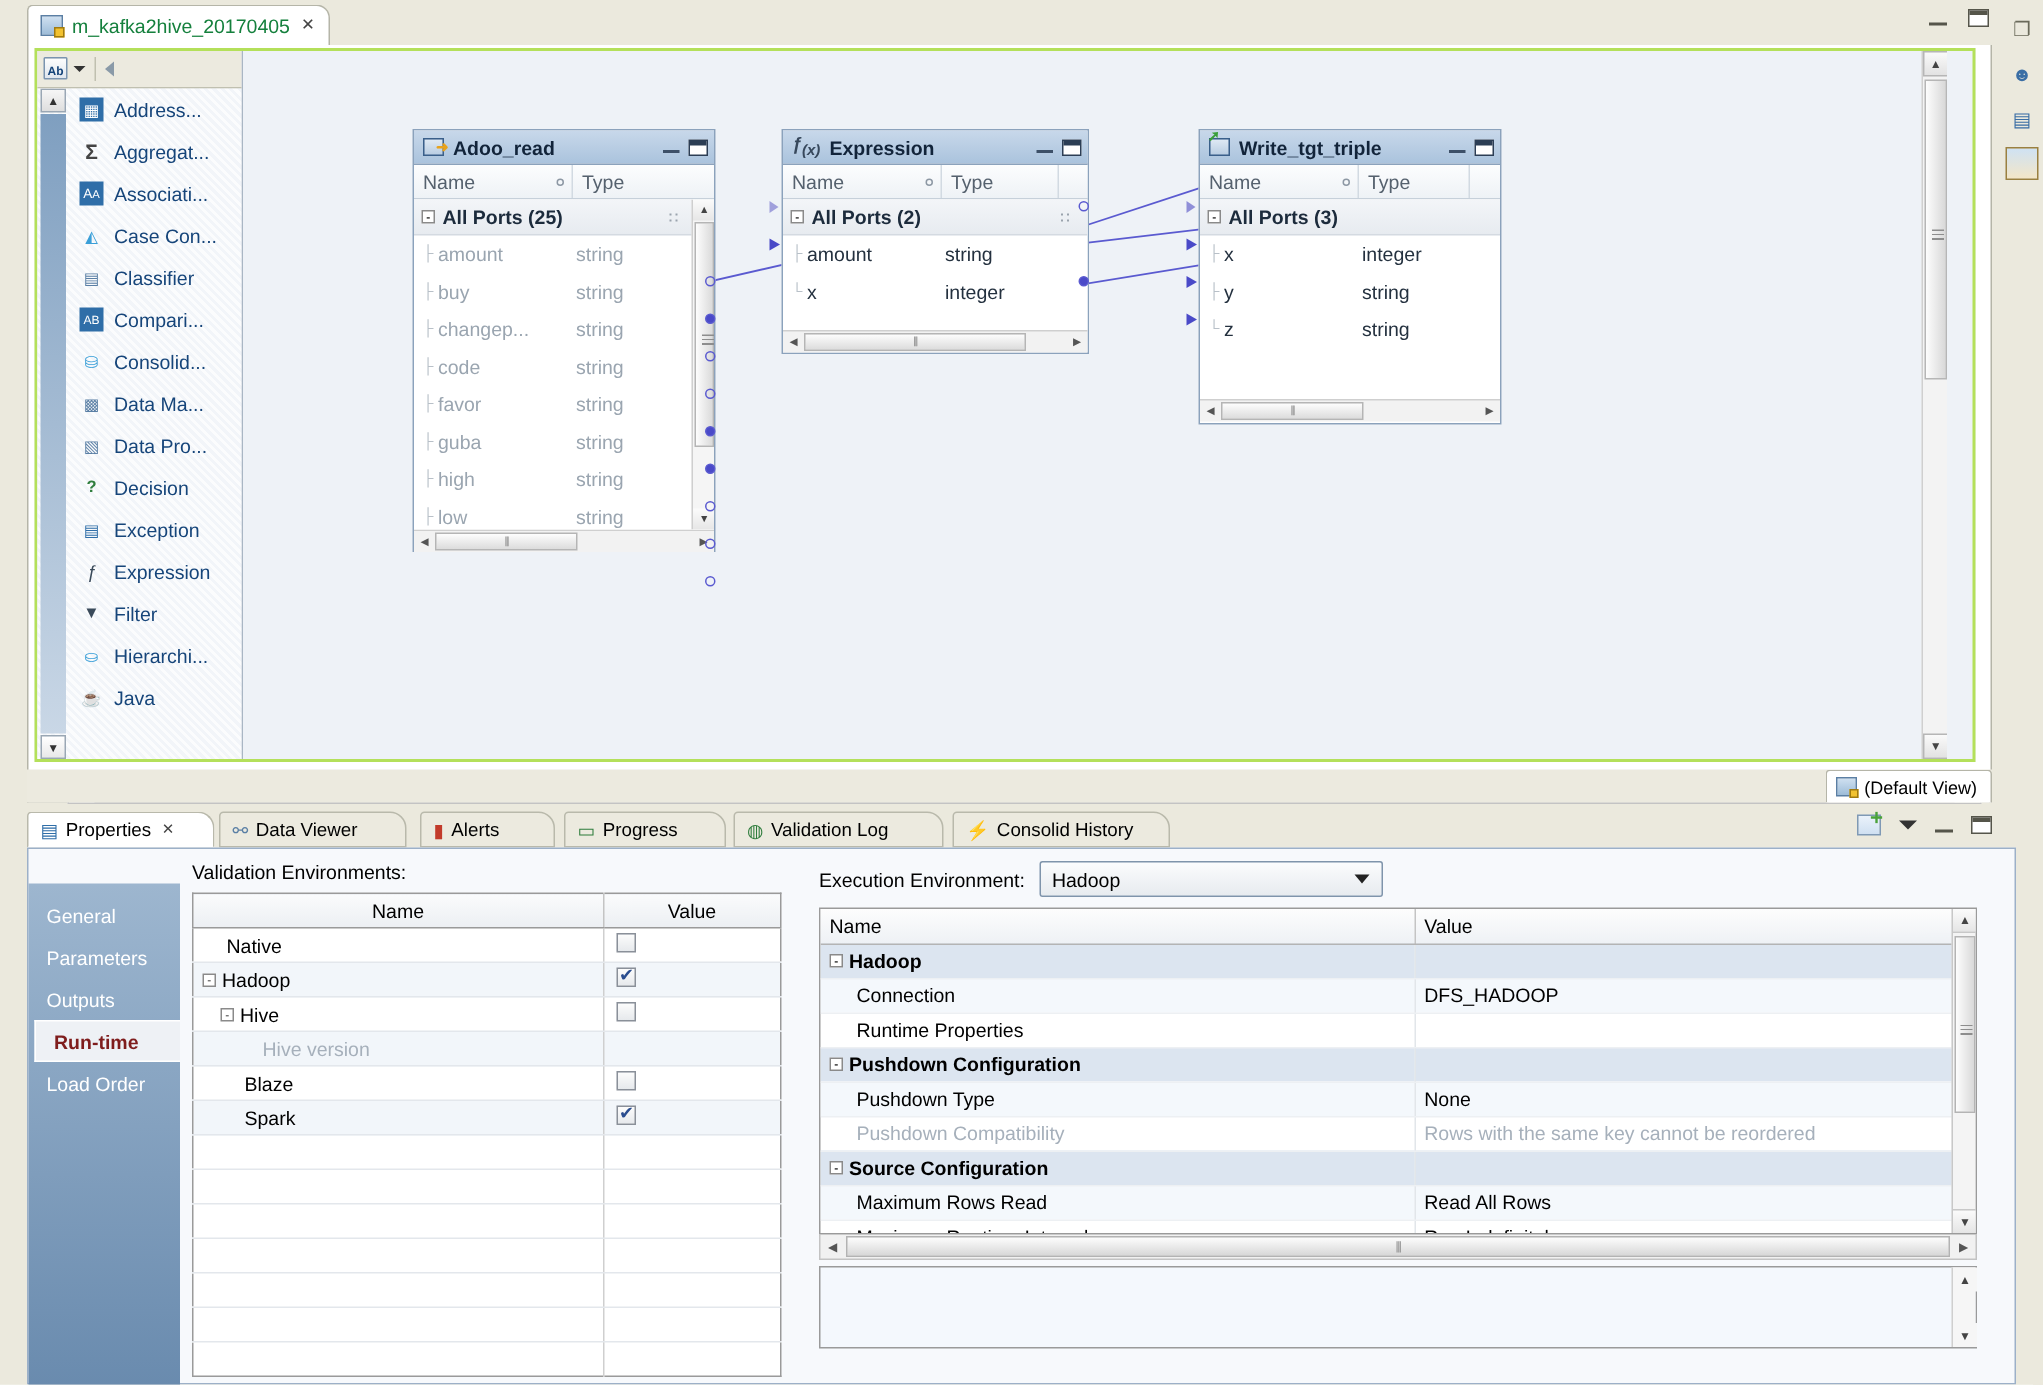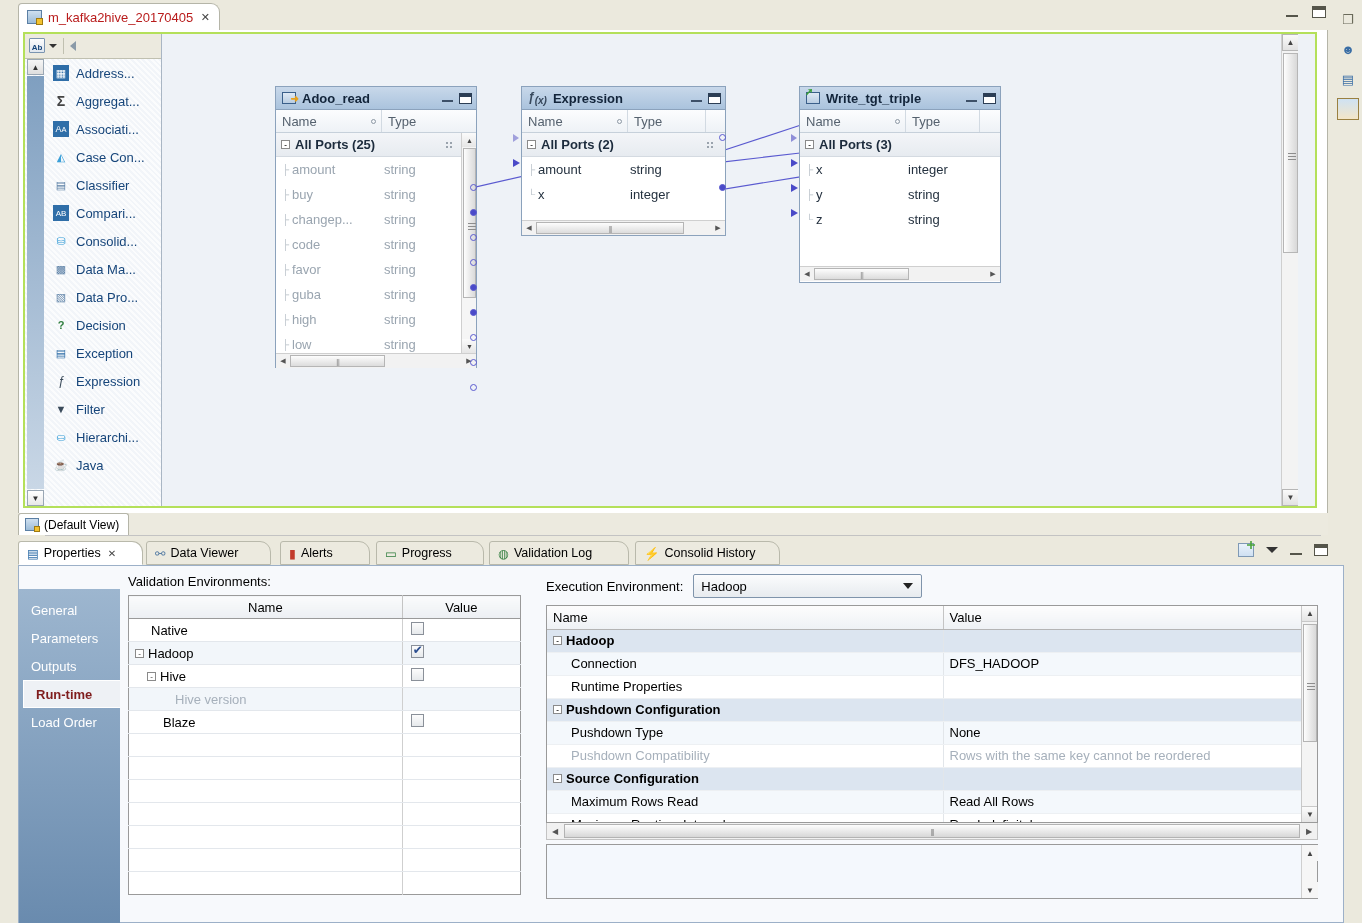--- a/index.html
+++ b/index.html
@@ -18,21 +18,21 @@
     position: absolute; left: 18px; top: 0; width: 1310px; height: 30px;
   }
   .editor-tab {
     position: absolute; left: 0; top: 3px; height: 27px;
     background: #ffffff;
     border: 1px solid #b5b5a8; border-bottom: none;
     border-top-left-radius: 4px; border-top-right-radius: 9px;
     padding: 0 26px 0 8px;
     display: flex; align-items: center; gap: 6px;
   }
-  .editor-tab .tab-title { font-size: 13px; color: #b91c1c; white-space: nowrap; }
+  .editor-tab .tab-title { font-size: 13px; color: #15803d; white-space: nowrap; }
   .tab-close {
     position: absolute; right: 8px; top: 7px;
     width: 12px; height: 12px; color: #444; font-size: 11px; line-height: 12px;
     text-align: center; cursor: pointer;
   }
   .win-btns { position: absolute; right: 2px; top: 6px; display: flex; gap: 14px; align-items: center; }
   .wb-min { width: 12px; height: 9px; border-bottom: 2px solid #55554a; }
   .wb-max { width: 14px; height: 12px; border: 1.5px solid #55554a; background: #fff; }
   .wb-max::before { content: ""; display: block; height: 3px; background: #55554a; }
 
@@ -112,21 +112,21 @@
     font-size: 8px; color: #555; }
   .eh-thumb { flex: 1; height: 14px; margin: 0 1px;
     background: linear-gradient(to bottom,#fdfdfd,#dcdcdc); border: 1px solid #b8b8b8;
     position: relative; }
   .eh-thumb::after { content: "|||"; position: absolute; left: 50%; top: 50%;
     transform: translate(-50%,-50%); font-size: 8px; color: #8e8e8e; letter-spacing: -1px; }
 
   
   .defaultview-bar {
     position: absolute; left: 18px; top: 513px; width: 1310px; height: 22px;
-    background: #eceadf; display: flex; align-items: center;
+    background: #eceadf; display: flex; align-items: center; justify-content: flex-end;
   }
   .dv-tab {
     height: 22px; background: #ffffff; border: 1px solid #b5b5a8; border-bottom: none;
     display: flex; align-items: center; gap: 5px; padding: 0 9px 0 6px; font-size: 12px;
     border-top-left-radius: 3px; border-top-right-radius: 3px;
   }
 
   
   .right-strip { position: absolute; right: 0; top: 0; width: 28px; height: 535px; background: #ebe9dd; }
   .rs-ico { width: 22px; height: 22px; margin: 8px auto 0; display: flex;
@@ -742,20 +742,28 @@
               <td class="val" style="border-right:none;"></td>
             </tr>
             <tr>
               <td>
                   <span class="ve-name" style="padding-left:28px;">
                     <span>Blaze</span>
                   </span>
                 </td>
               <td class="val" style="border-right:none;"><span class="chk"></span></td>
             </tr>
+            <tr class="alt">
+              <td>
+                  <span class="ve-name" style="padding-left:28px;">
+                    <span>Spark</span>
+                  </span>
+                </td>
+              <td class="val" style="border-right:none;"><span class="chk on"></span></td>
+            </tr>
             <tr>
                 <td></td>
                 <td class="val" style="border-right:none;"></td>
               </tr>
             <tr>
                 <td></td>
                 <td class="val" style="border-right:none;"></td>
               </tr>
             <tr>
                 <td></td>

